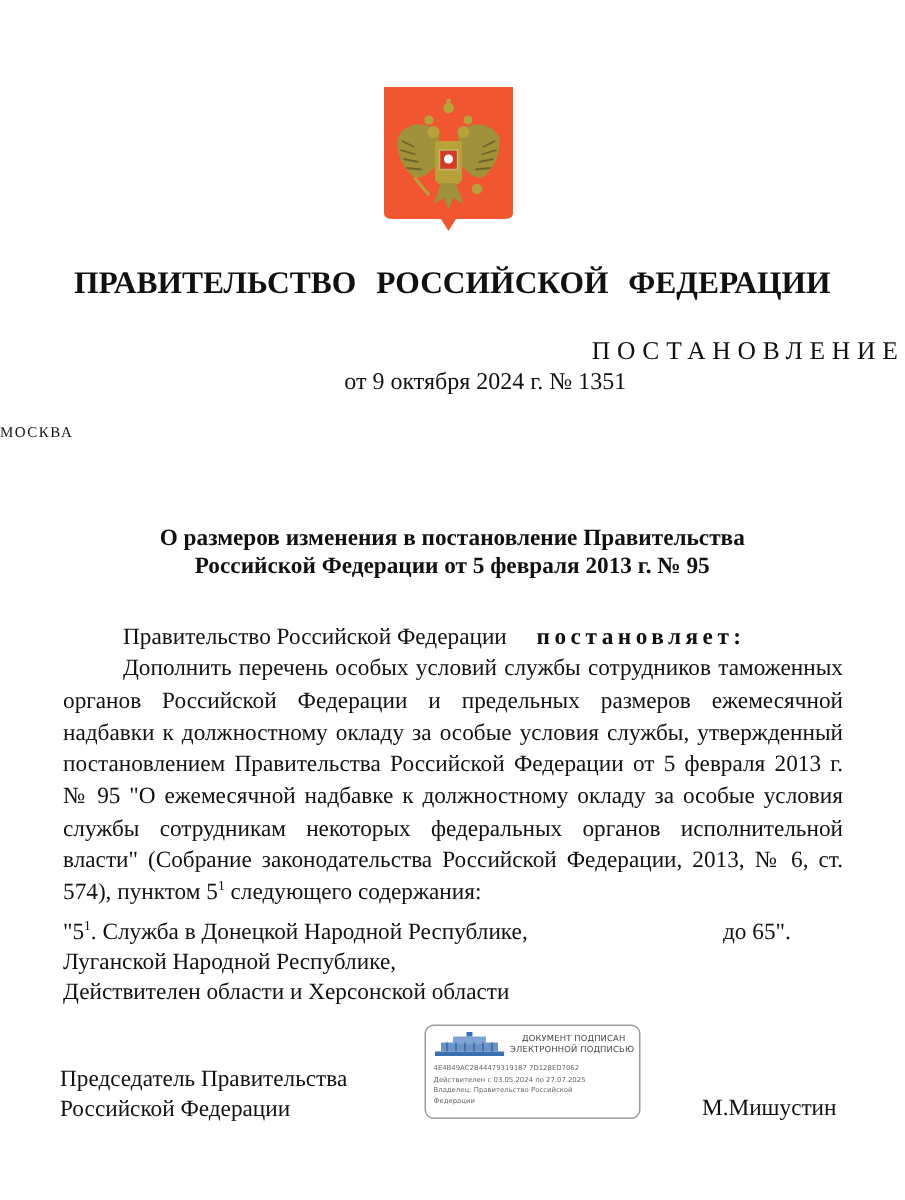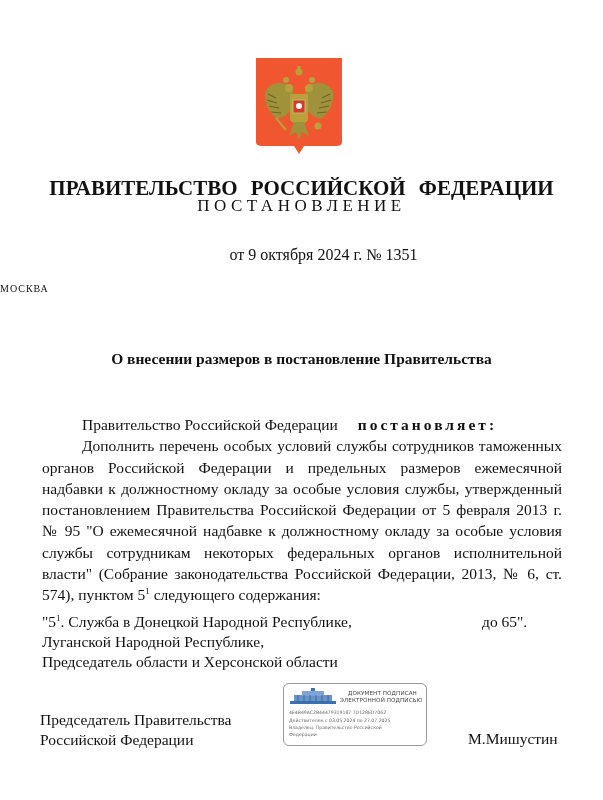--- a/index.html
+++ b/index.html
@@ -9,21 +9,21 @@
     .emblem {
       position: absolute; left: 256px; top: 58px; width: 86px; height: 96px;
     }
     .emblem svg { width: 100%; height: 100%; display: block; }
 
     .gov-title {
       position: absolute; left: 0; width: 603px; top: 176px; text-align: center;
       font-weight: bold; font-size: 21px; letter-spacing: 0px; word-spacing: 8px;
     }
     .doc-type {
-      position: absolute; left: 0; width: 603px; top: 196px; text-align: center;
+      position: absolute; left: 0; width: 603px; top: 224px; text-align: right;
       font-size: 17px; letter-spacing: 4.5px;
     }
     .doc-date {
       position: absolute; left: 0; width: 603px; top: 246px; text-align: center;
       font-size: 16px;
       padding-left: 44px;
     }
     .doc-city {
       position: absolute; left: 0; width: 603px; top: 283px; text-align: left;
       font-size: 10px; letter-spacing: 1px;
@@ -110,33 +110,34 @@
     <path d="M38 64 L33 78 L40 74 L43 82 L46 74 L53 78 L48 64 Z" fill="#a0923a"></path>
   </svg>
 </div>
 
 <div class="gov-title">ПРАВИТЕЛЬСТВО РОССИЙСКОЙ ФЕДЕРАЦИИ</div>
 <div class="doc-type">ПОСТАНОВЛЕНИЕ</div>
 <div class="doc-date">от 9 октября 2024 г. № 1351</div>
 <div class="doc-city">МОСКВА</div>
 
 <div class="subject">
-  <div>О внесении размеров в постановление Правительства</div>
+  <div>О размеров изменения в постановление Правительства</div>
+  <div>Российской Федерации от 5 февраля 2013 г. № 95</div>
 </div>
 
 <div class="body-text">
   <p class="intro"><span>Правительство Российской Федерации </span><span class="spaced-bold">постановляет:</span></p>
   <p class="para"><span>Дополнить перечень особых условий службы сотрудников таможенных органов Российской Федерации и предельных размеров ежемесячной надбавки к должностному окладу за особые условия службы, утвержденный постановлением Правительства Российской Федерации от 5 февраля 2013 г. № 95 "О ежемесячной надбавке к должностному окладу за особые условия службы сотрудникам некоторых федеральных органов исполнительной власти" (Собрание законодательства Российской Федерации, 2013, № 6, ст. 574), пунктом 5</span><sup>1</sup><span> следующего содержания:</span></p>
 </div>
 
 <div class="entry">
   <div class="entry-left">
     <div><span>"5</span><sup>1</sup><span>. Служба в Донецкой Народной Республике,</span></div>
     <div>Луганской Народной Республике,</div>
-    <div>Председатель области и Херсонской области</div>
+    <div>Действителен области и Херсонской области</div>
   </div>
   <div class="entry-value">до 65".</div>
 </div>
 
 <div class="signer-title">
   <div>Председатель Правительства</div>
   <div>Российской Федерации</div>
 </div>
 
 <div class="stamp">

